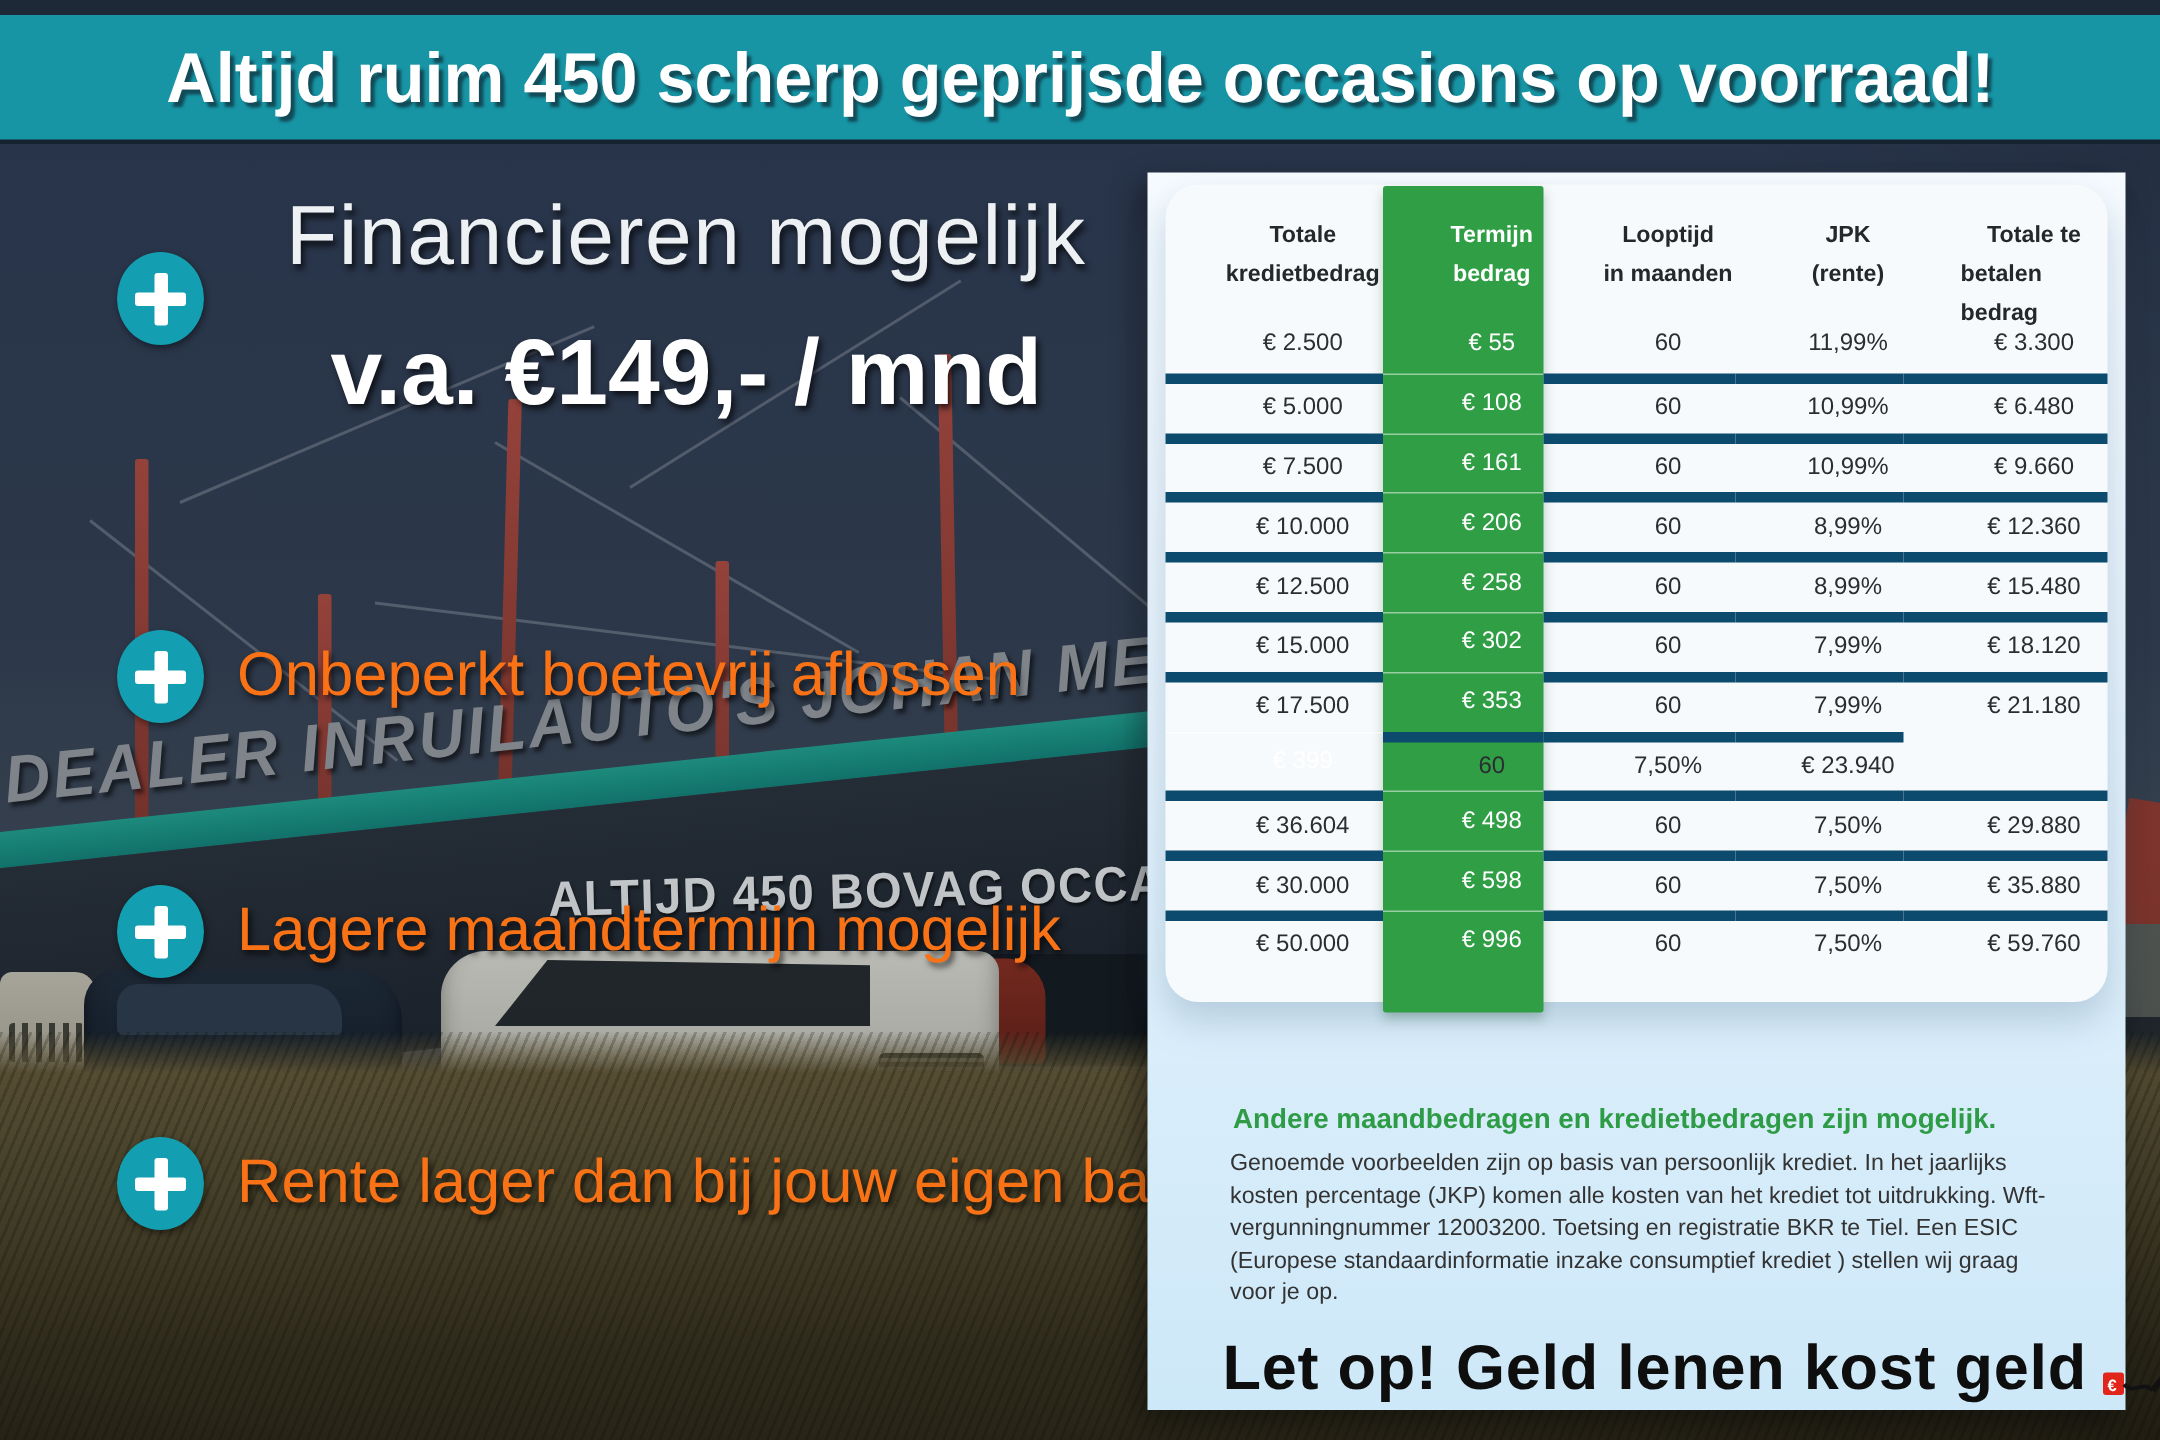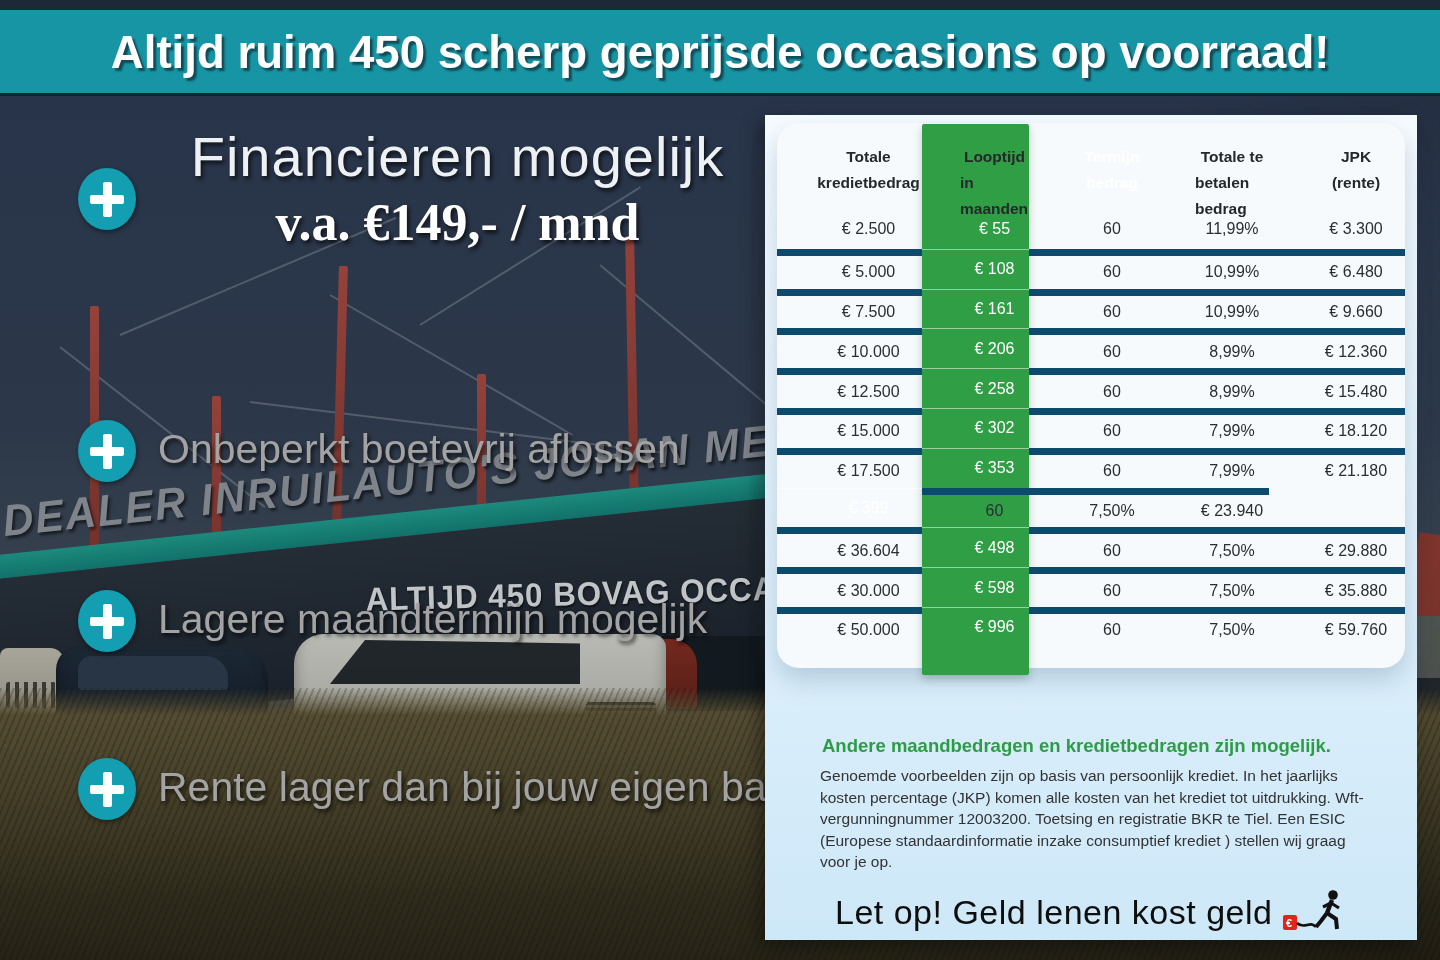--- a/index.html
+++ b/index.html
@@ -92,22 +92,22 @@
     background:radial-gradient(125% 105% at 32% 42%,rgba(0,0,0,0) 55%,rgba(0,0,0,.38) 100%);}
   
   .plus{position:absolute;width:58px;height:62px;border-radius:50%;background:#139fb1;
     box-shadow:1px 2px 5px rgba(0,0,0,.45);z-index:5;}
   .plus .h{position:absolute;left:12px;top:27px;width:34px;height:9px;background:#fff;border-radius:2px;}
   .plus .v{position:absolute;left:25px;top:14px;width:9px;height:35px;background:#fff;border-radius:2px;}
   .pl1{left:78px;top:168px;} .pl2{left:78px;top:420px;} .pl3{left:78px;top:590px;} .pl4{left:78px;top:758px;}
   .headline{position:absolute;left:145px;top:124px;width:625px;text-align:center;z-index:5;color:#fff;}
   .headline-1{font-size:56px;font-weight:400;letter-spacing:1px;color:#eef1f3;
     text-shadow:2px 3px 4px rgba(0,0,0,.7);white-space:nowrap;}
-  .headline-2{font-size:52px;font-weight:bold;margin-top:4px;text-shadow:2px 3px 4px rgba(0,0,0,.7);white-space:nowrap;font-family:Liberation Serif, serif;}
-  .bullet{position:absolute;left:158px;z-index:5;color:#a3a3a3;font-size:41px;
+  .headline-2{font-size:62px;font-weight:bold;margin-top:24px;text-shadow:2px 3px 4px rgba(0,0,0,.7);white-space:nowrap;}
+  .bullet{position:absolute;left:158px;z-index:5;color:#f97316;font-size:41px;
     text-shadow:2px 3px 4px rgba(0,0,0,.7);white-space:nowrap;}
   .b1{top:426px;} .b2{top:596px;} .b3{top:764px;}
   
   .panel{position:absolute;left:765px;top:115px;width:652px;height:825px;z-index:6;
     background:linear-gradient(180deg,#f6fbff 0%,#e4f2fc 45%,#cde8f8 100%);
     box-shadow:-5px 7px 18px rgba(0,0,0,.4);}
   .card{position:absolute;left:12px;top:8px;width:628px;height:545px;border-radius:22px;
     background:#f7fafc;box-shadow:0 12px 24px rgba(110,140,165,.35);}
   .green-col{position:absolute;left:145px;top:1px;width:107px;height:551px;background:#2f9e45;
     border-radius:2px;z-index:1;box-shadow:0 4px 8px rgba(0,60,20,.25);}
@@ -117,21 +117,21 @@
     font-size:16px;color:#2b2e31;padding-left:38px;}
   .thead .tcell{flex-direction:column;justify-content:flex-start;padding-top:21px;
     font-weight:bold;font-size:15.5px;line-height:26px;color:#25282b;}
   .thead .c2,.trow .c2{color:#ffffff;}
   .trow{height:39.8px;}
   .trow + .trow .tcell{border-top:7px solid #0c4a6e;}
   .trow + .trow .c2{border-top:1px solid rgba(255,255,255,.5);}
   .note-highlight{position:absolute;left:57px;top:620px;font-size:18.5px;font-weight:bold;color:#2e9c46;white-space:nowrap;}
   .note-body{position:absolute;left:55px;top:650px;width:548px;font-size:15.5px;line-height:21.5px;color:#333;}
   .warning-row{position:absolute;left:50px;top:772px;display:flex;align-items:center;gap:8px;}
-  .warning-text{font-size:34px;font-weight:normal;color:#0e0e0e;letter-spacing:.5px;white-space:nowrap;margin-left:20px;}
+  .warning-text{font-size:42px;font-weight:bold;color:#0e0e0e;letter-spacing:.5px;white-space:nowrap;}
 </style>
 </head>
 <body>
 
 <div class="stage">
 
   <div class="top-strip"></div>
   <div class="banner">
     <div class="banner-text">Altijd ruim 450 scherp geprijsde occasions op voorraad!</div>
   </div>
@@ -223,35 +223,35 @@
   <div class="bullet b3">Rente lager dan bij jouw eigen bank</div>
 
   <div class="panel">
     <div class="card">
       <div class="green-col"></div>
       <div class="thead">
         <div class="tcell c1">
           <span>Totale</span>
           <span>kredietbedrag</span>
         </div>
+        <div class="tcell c2">
+          <span>Termijn</span>
+          <span>bedrag</span>
+        </div>
         <div class="tcell c3">
           <span>Looptijd</span>
           <span>in maanden</span>
         </div>
-        <div class="tcell c2">
-          <span>Termijn</span>
-          <span>bedrag</span>
+        <div class="tcell c4">
+          <span>JPK</span>
+          <span>(rente)</span>
         </div>
         <div class="tcell c5">
           <span>Totale te</span>
           <span>betalen bedrag</span>
-        </div>
-        <div class="tcell c4">
-          <span>JPK</span>
-          <span>(rente)</span>
         </div>
       </div>
       <div>
           <div class="trow">
     <div class="tcell c1">€ 2.500</div>
     <div class="tcell c2">€ 55</div>
     <div class="tcell c3">60</div>
     <div class="tcell c4">11,99%</div>
     <div class="tcell c5">€ 3.300</div>
   </div>

